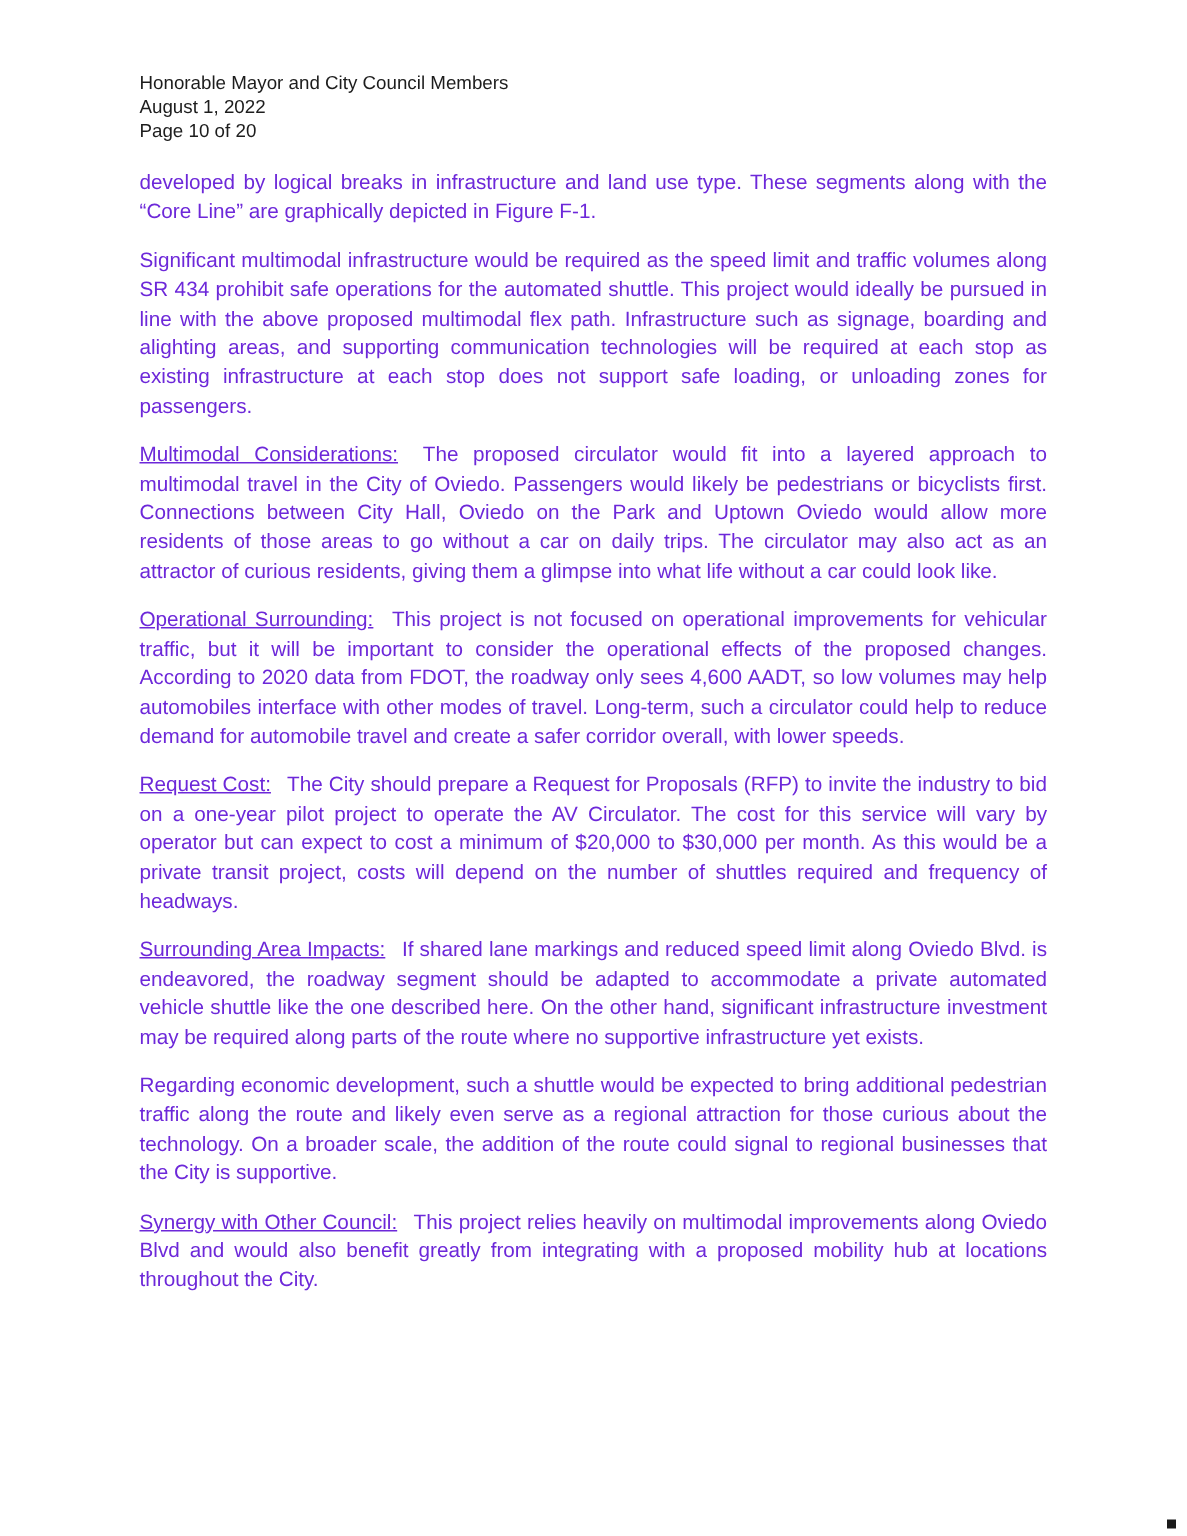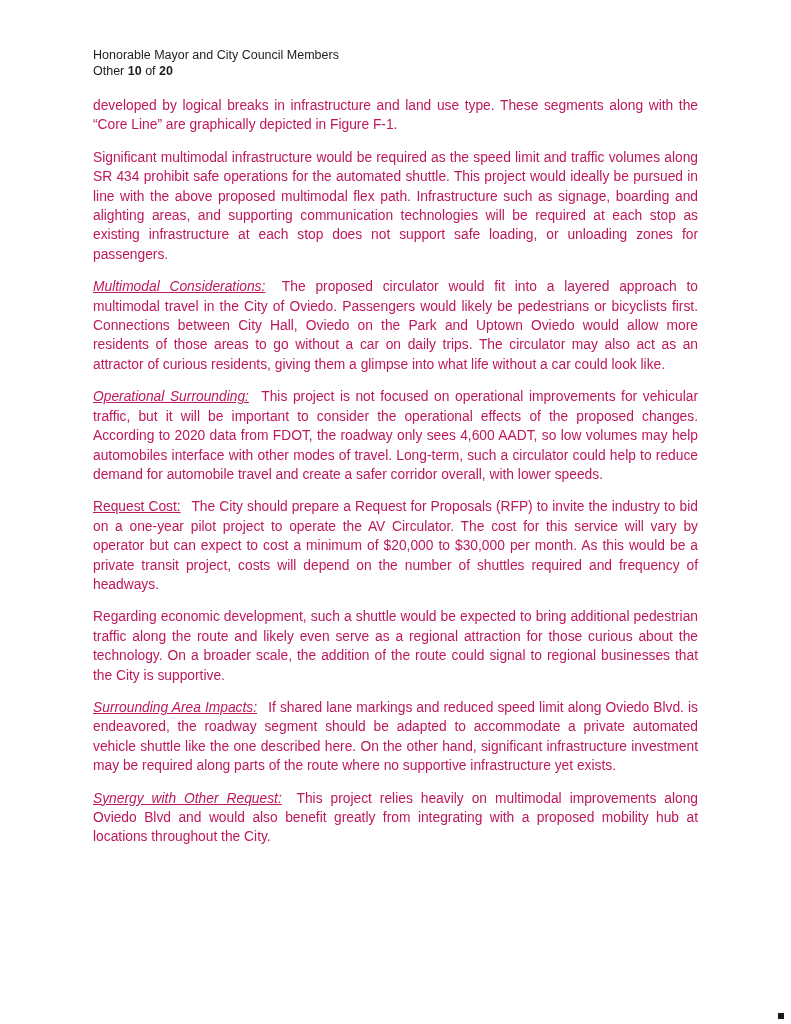--- a/index.html
+++ b/index.html
@@ -18,54 +18,54 @@
     color: #1d1d1d;
     overflow: hidden;
   }
   .doc-header {
     font-size: 12.5px;
     line-height: 16px;
     margin-bottom: 17px;
     color: #1d1d1d;
   }
   .doc-header .b {
-    font-weight: bold;
+    font-weight: normal;
   }
   .para {
     font-size: 13.8px;
     line-height: 19.4px;
     text-align: justify;
     margin: 0 0 13px 0;
-    color: #be185d;
+    color: #6d28d9;
   }
   .ph {
     text-decoration: underline;
     margin-right: 7px;
   }
   .ph.it {
-    font-style: italic;
   }
   .corner-mark {
     position: absolute;
     left: 778px;
     top: 1013px;
     width: 6px;
     height: 6px;
     background: #1a1a1a;
   }
 </style>
 </head>
 <body>
 
 <div class="page">
 
   <div class="doc-header">
     <div>Honorable Mayor and City Council Members</div>
+    <div>August 1, 2022</div>
     <div>
-      <span>Other</span>
+      <span>Page</span>
       <span class="b">10</span>
       <span>of</span>
       <span class="b">20</span>
     </div>
   </div>
 
   <p class="para">
     <span>developed by logical breaks in infrastructure and land use type. These segments along with the “Core Line” are graphically depicted in Figure F-1.</span>
   </p>
 
@@ -82,28 +82,28 @@
     <span class="ph it">Operational Surrounding:</span>
     <span>This project is not focused on operational improvements for vehicular traffic, but it will be important to consider the operational effects of the proposed changes. According to 2020 data from FDOT, the roadway only sees 4,600 AADT, so low volumes may help automobiles interface with other modes of travel. Long-term, such a circulator could help to reduce demand for automobile travel and create a safer corridor overall, with lower speeds.</span>
   </p>
 
   <p class="para">
     <span class="ph">Request Cost:</span>
     <span>The City should prepare a Request for Proposals (RFP) to invite the industry to bid on a one-year pilot project to operate the AV Circulator.  The cost for this service will vary by operator but can expect to cost a minimum of $20,000 to $30,000 per month.  As this would be a private transit project, costs will depend on the number of shuttles required and frequency of headways.</span>
   </p>
 
   <p class="para">
-    <span>Regarding economic development, such a shuttle would be expected to bring additional pedestrian traffic along the route and likely even serve as a regional attraction for those curious about the technology. On a broader scale, the addition of the route could signal to regional businesses that the City is supportive.</span>
-  </p>
-
-  <p class="para">
     <span class="ph it">Surrounding Area Impacts:</span>
     <span>If shared lane markings and reduced speed limit along Oviedo Blvd. is endeavored, the roadway segment should be adapted to accommodate a private automated vehicle shuttle like the one described here. On the other hand, significant infrastructure investment may be required along parts of the route where no supportive infrastructure yet exists.</span>
   </p>
 
   <p class="para">
-    <span class="ph it">Synergy with Other Request:</span>
+    <span>Regarding economic development, such a shuttle would be expected to bring additional pedestrian traffic along the route and likely even serve as a regional attraction for those curious about the technology. On a broader scale, the addition of the route could signal to regional businesses that the City is supportive.</span>
+  </p>
+
+  <p class="para">
+    <span class="ph it">Synergy with Other Council:</span>
     <span>This project relies heavily on multimodal improvements along Oviedo Blvd and would also benefit greatly from integrating with a proposed mobility hub at locations throughout the City.</span>
   </p>
 
   <div class="corner-mark"></div>
 
 </div>
 
 </body></html>

